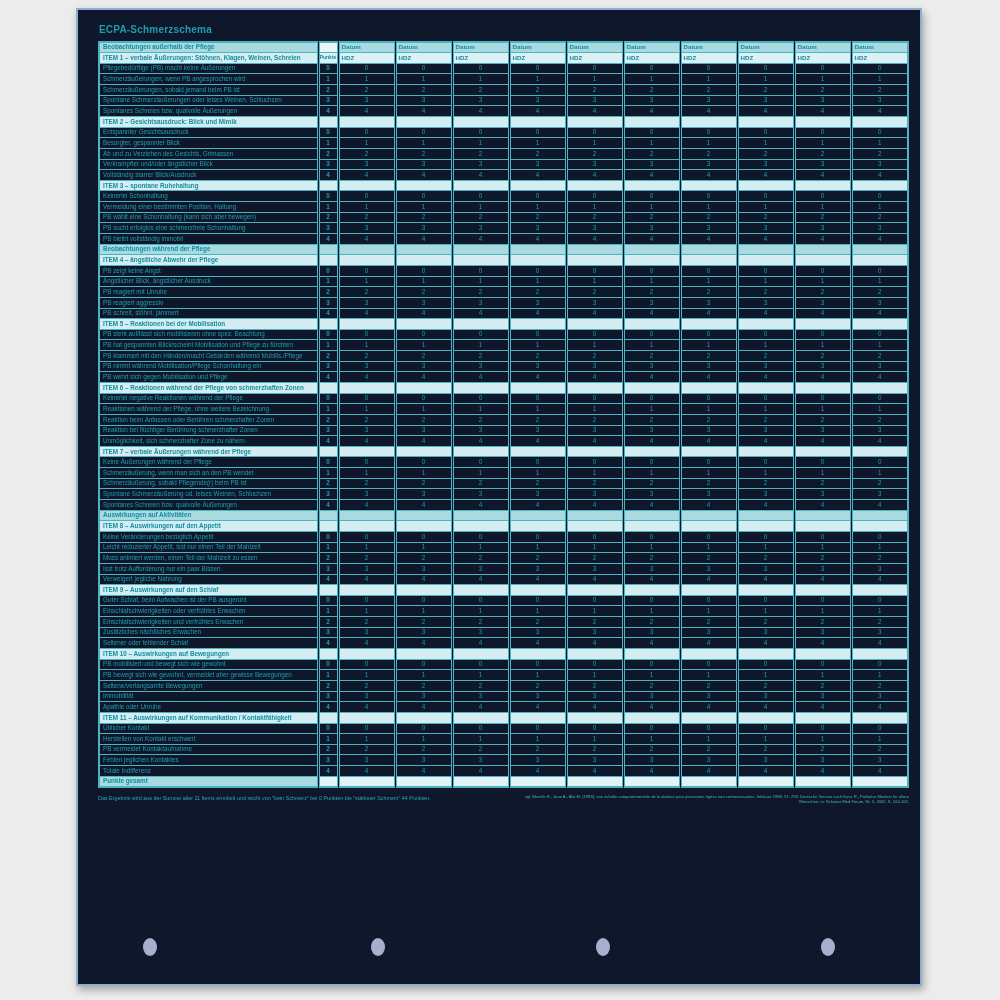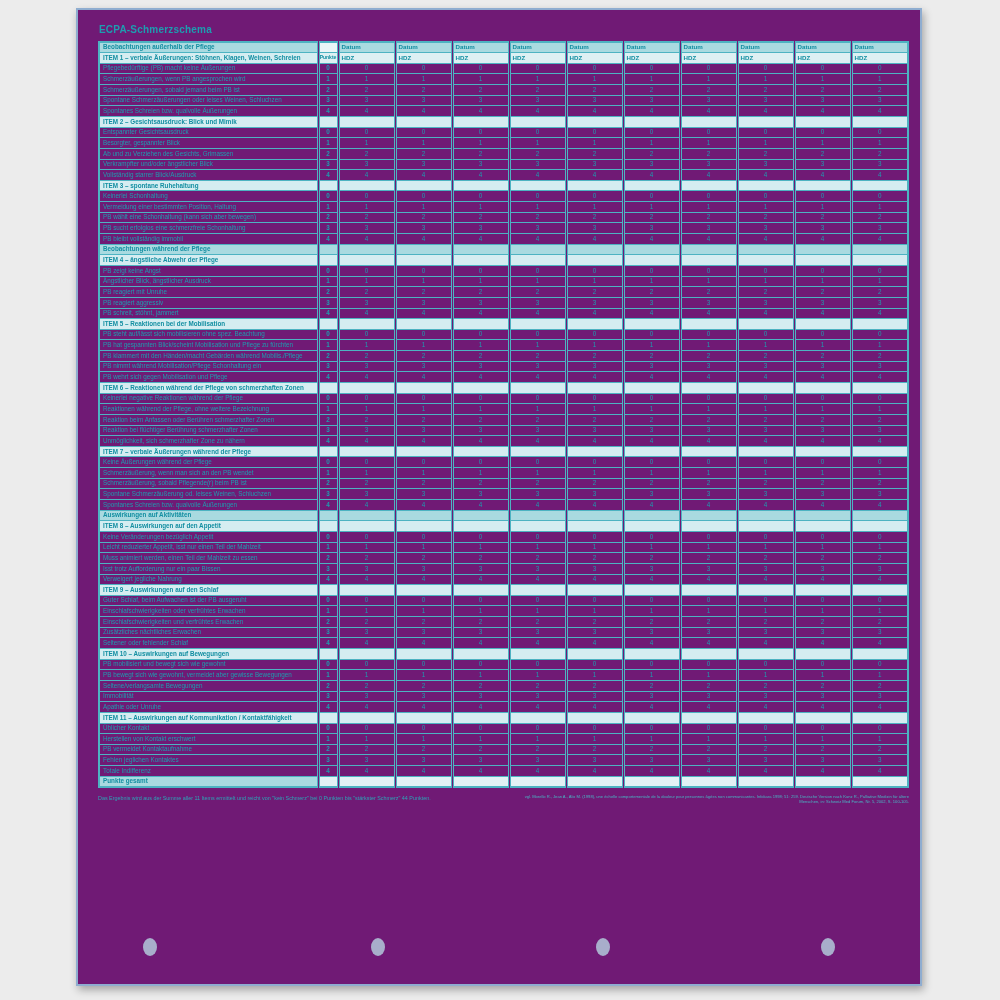--- a/index.html
+++ b/index.html
@@ -4,21 +4,21 @@
 <style>
   html,body{margin:0;padding:0;}
   body{
     width:1000px;height:1000px;position:relative;
     background:#ececec;
     font-family:"Liberation Sans",sans-serif;
     overflow:hidden;
   }
   .page{
     position:absolute;left:76px;top:8px;width:846px;height:978px;
-    background:#701a75;
+    background:#0f172a;
     border:2px solid #8fadd0;
     box-shadow:2px 4px 8px rgba(0,0,0,0.30);
     box-sizing:border-box;
   }
   .content{position:absolute;left:20px;top:14px;width:812px;}
   .title{
     font-size:10px;font-weight:bold;color:#1d9eb0;letter-spacing:.2px;
     margin:0 0 6px 1px;
   }
   table.ecpa{

